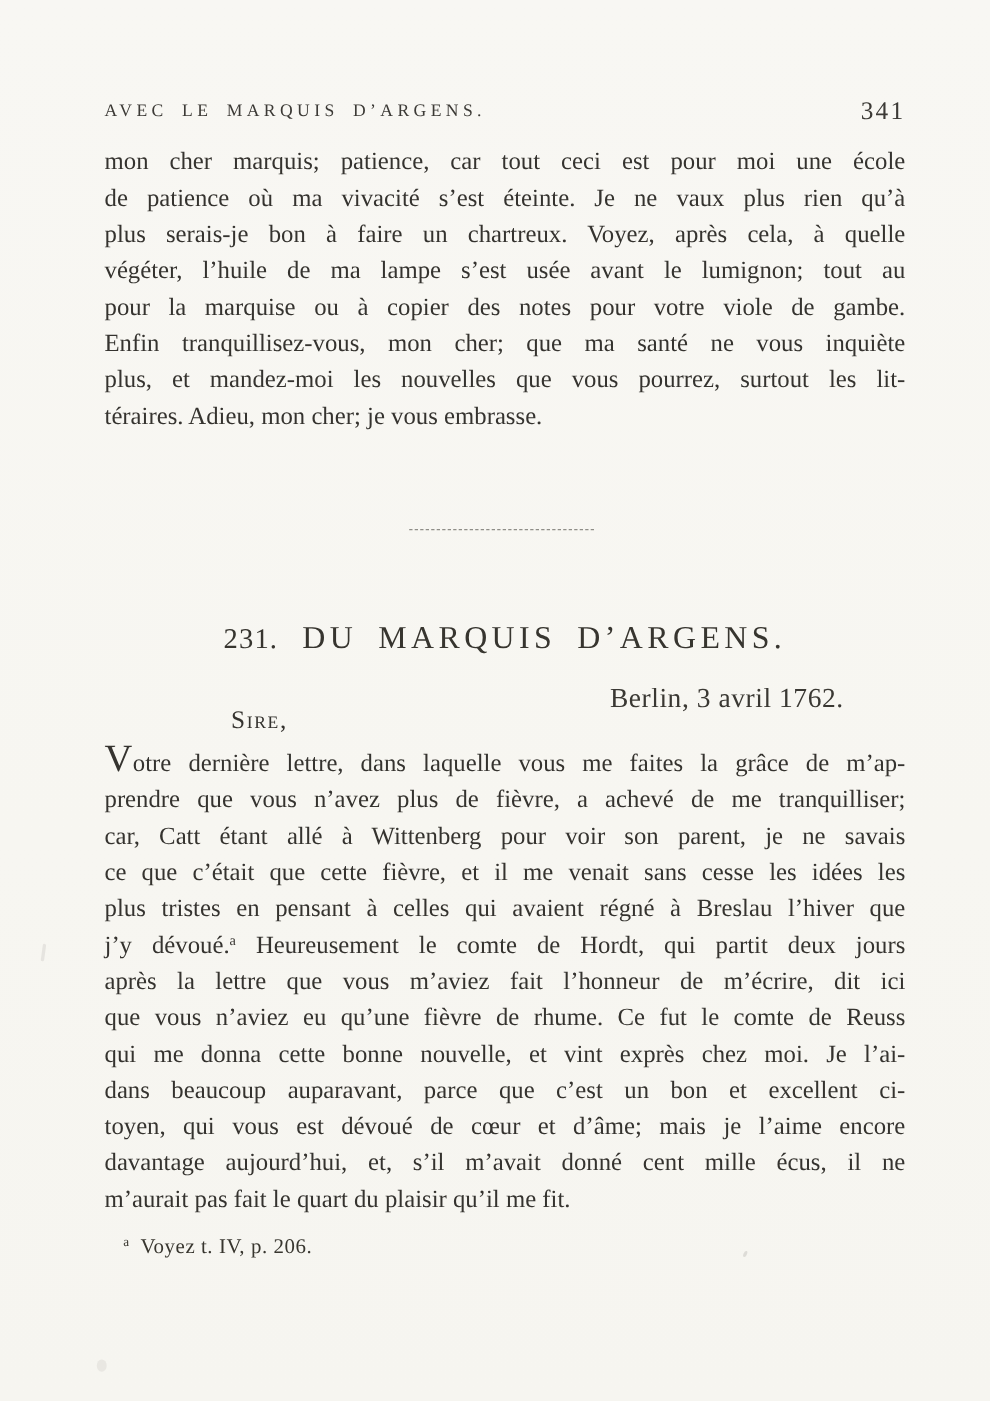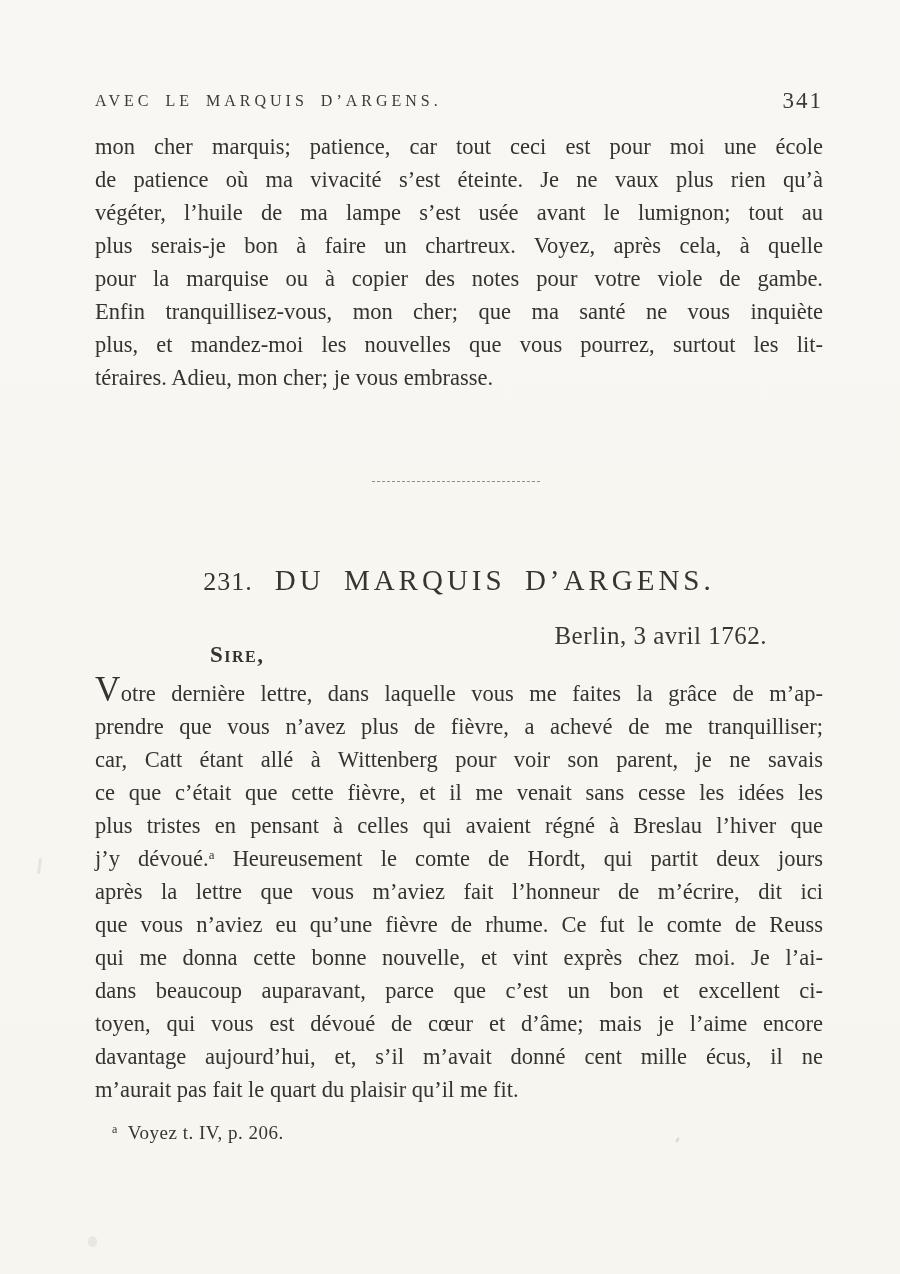--- a/index.html
+++ b/index.html
@@ -91,21 +91,20 @@
     letter-spacing: 0.5px;
     color: #3a3833;
   }
   .salutation {
     position: absolute;
     top: 642px; left: 210px;
     font-size: 23px;
     font-variant: small-caps;
     letter-spacing: 1.5px;
     color: #35332f;
-    font-weight: bold;
   }
   
   .footnote {
     position: absolute;
     top: 1117px; left: 112px;
     font-size: 19px;
     line-height: 24px;
     letter-spacing: 0.5px;
     color: #38362f;
   }
@@ -122,22 +121,22 @@
 <div class="page">
 
   <div class="running-header">
     <span class="running-title">AVEC LE MARQUIS D’ARGENS.</span>
     <span class="folio">341</span>
   </div>
 
   <div class="textblock closing-paragraph">
     <div class="tline">mon cher marquis; patience, car tout ceci est pour moi une école</div>
     <div class="tline">de patience où ma vivacité s’est éteinte. Je ne vaux plus rien qu’à</div>
+    <div class="tline">plus serais-je bon à faire un chartreux. Voyez, après cela, à quelle</div>
     <div class="tline">végéter, l’huile de ma lampe s’est usée avant le lumignon; tout au</div>
-    <div class="tline">plus serais-je bon à faire un chartreux. Voyez, après cela, à quelle</div>
     <div class="tline">pour la marquise ou à copier des notes pour votre viole de gambe.</div>
     <div class="tline">Enfin tranquillisez-vous, mon cher; que ma santé ne vous inquiète</div>
     <div class="tline">plus, et mandez-moi les nouvelles que vous pourrez, surtout les lit-</div>
     <div class="tline last">téraires.  Adieu, mon cher; je vous embrasse.</div>
   </div>
 
   <div class="section-divider"></div>
 
   <div class="letter-heading">
     <span class="letter-number">231.</span><span class="letter-title">DU MARQUIS D’ARGENS.</span>

